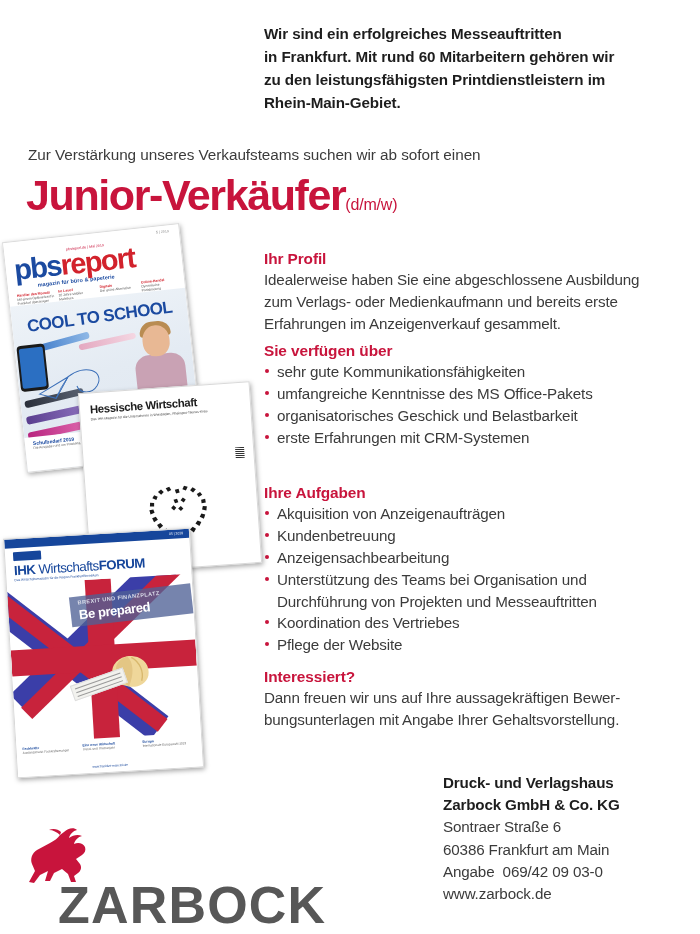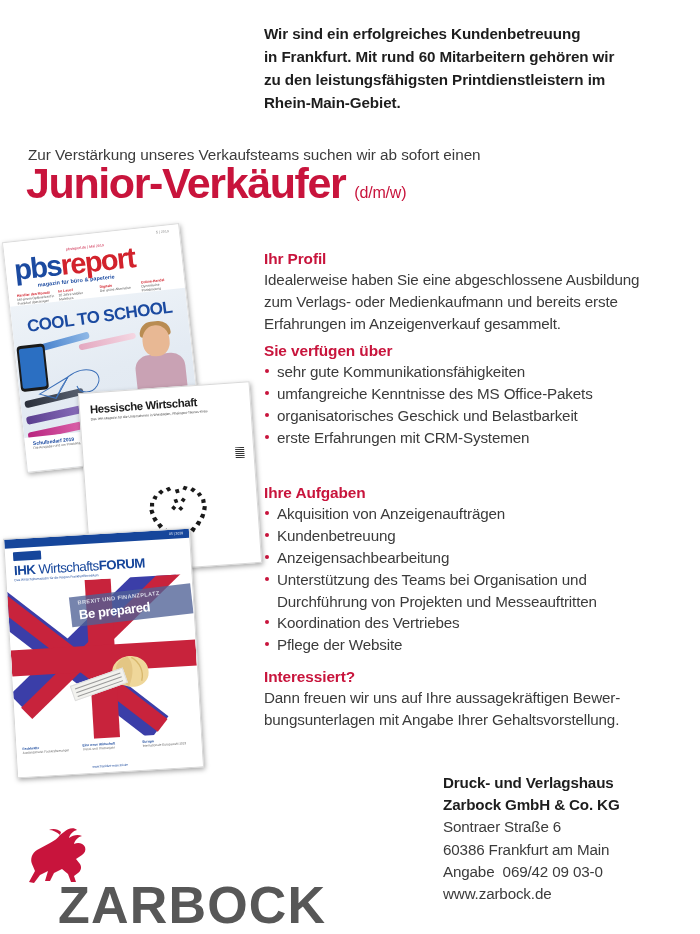--- a/index.html
+++ b/index.html
@@ -20,29 +20,29 @@
     letter-spacing:-0.1px;
   }
   .intro div{white-space:nowrap;}
 
   
   .kicker{
     position:absolute;left:28px;top:146px;
     font-size:15.3px;color:#3b3b3b;letter-spacing:-0.05px;
   }
   .headline-wrap{
-    position:absolute;left:26px;top:162px;
+    position:absolute;left:26px;top:174px;
     display:flex;align-items:baseline;
   }
   .headline{
     font-size:43px;font-weight:bold;color:#c8143c;
     letter-spacing:-1.4px;line-height:1;
   }
   .headline-sub{
-    font-size:16px;color:#c8143c;margin-left:9px;letter-spacing:-0.2px;
+    font-size:16px;color:#c8143c;letter-spacing:-0.2px;
   }
 
   
   .col{
     position:absolute;left:264px;width:424px;
   }
   .sec-head{
     color:#c8143c;font-weight:bold;font-size:15.4px;
     margin:0 0 1px 0;letter-spacing:-0.1px;
   }
@@ -165,21 +165,21 @@
   .ihk-foot .c b{display:block;font-size:3.3px;color:#16469b;}
   .ihk-foot .c span{display:block;font-size:3.1px;color:#666;line-height:1.4;}
   .ihk-url{position:absolute;left:0;bottom:4px;width:100%;text-align:center;font-size:3.1px;color:#16469b;}
 </style>
 </head>
 <body>
 
 <div class="page">
 
   <div class="intro">
-    <div>Wir sind ein erfolgreiches Kundenbetreuung</div>
+    <div>Wir sind ein erfolgreiches Messeauftritten</div>
     <div>in Frankfurt. Mit rund 60 Mitarbeitern gehören wir</div>
     <div>zu den leistungsfähigsten Printdienstleistern im</div>
     <div>Rhein-Main-Gebiet.</div>
   </div>
 
   <div class="kicker">Zur Verstärkung unseres Verkaufsteams suchen wir ab sofort einen</div>
   <div class="headline-wrap">
     <span class="headline">Junior-Verkäufer</span>
     <span class="headline-sub">(d/m/w)</span>
   </div>

